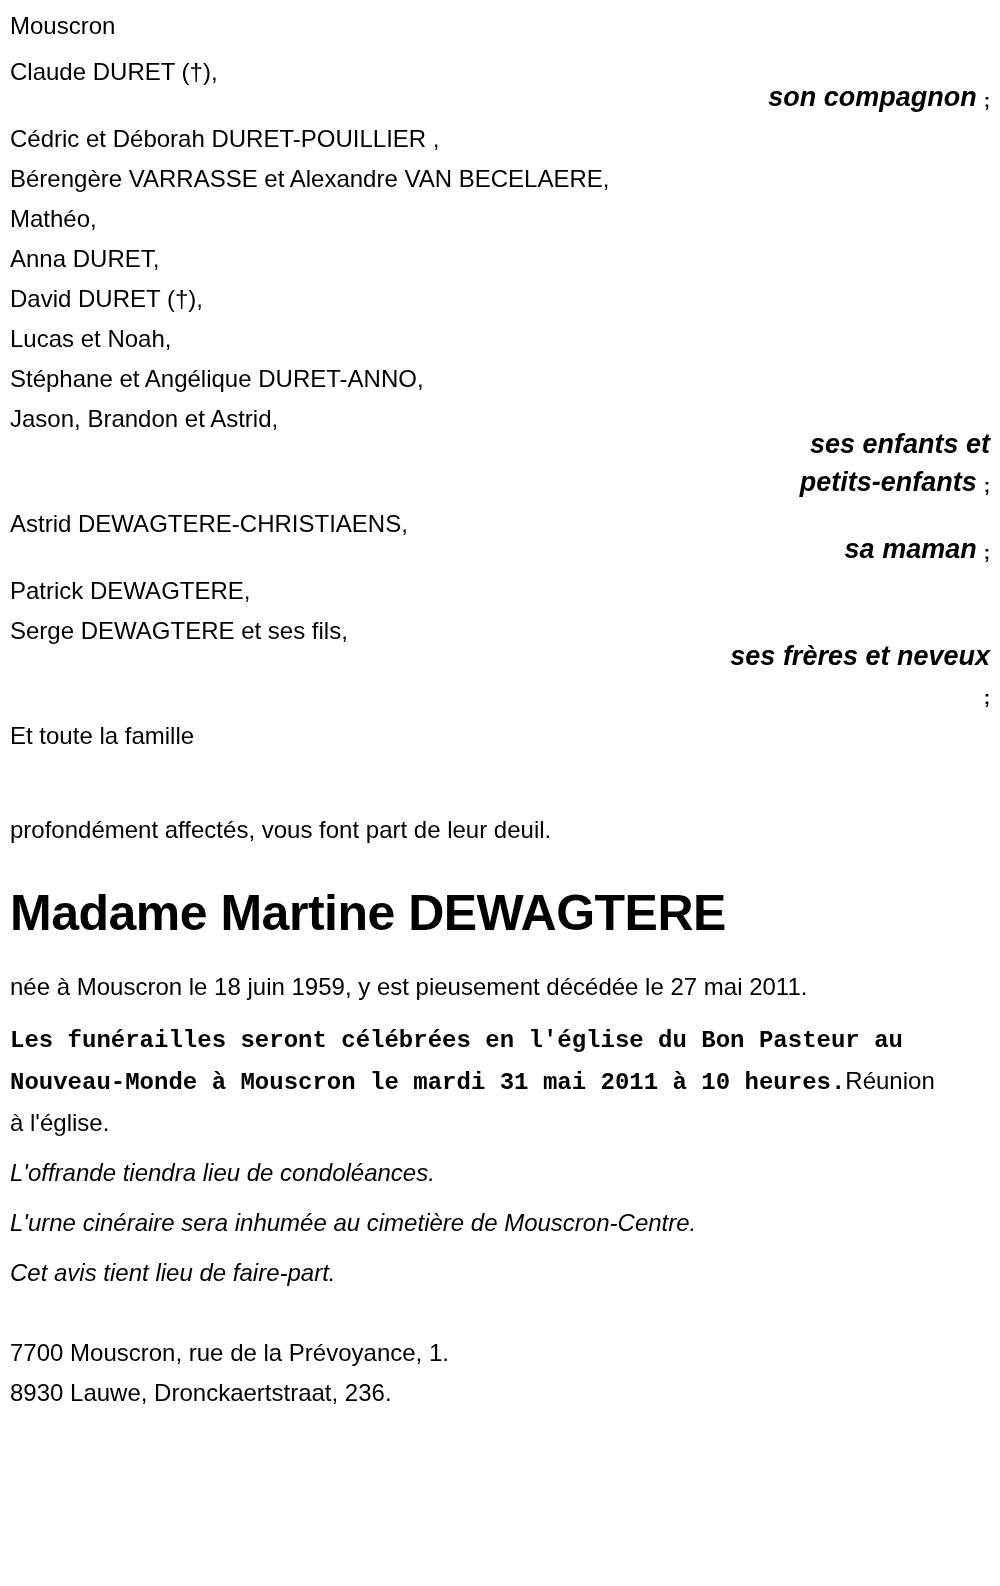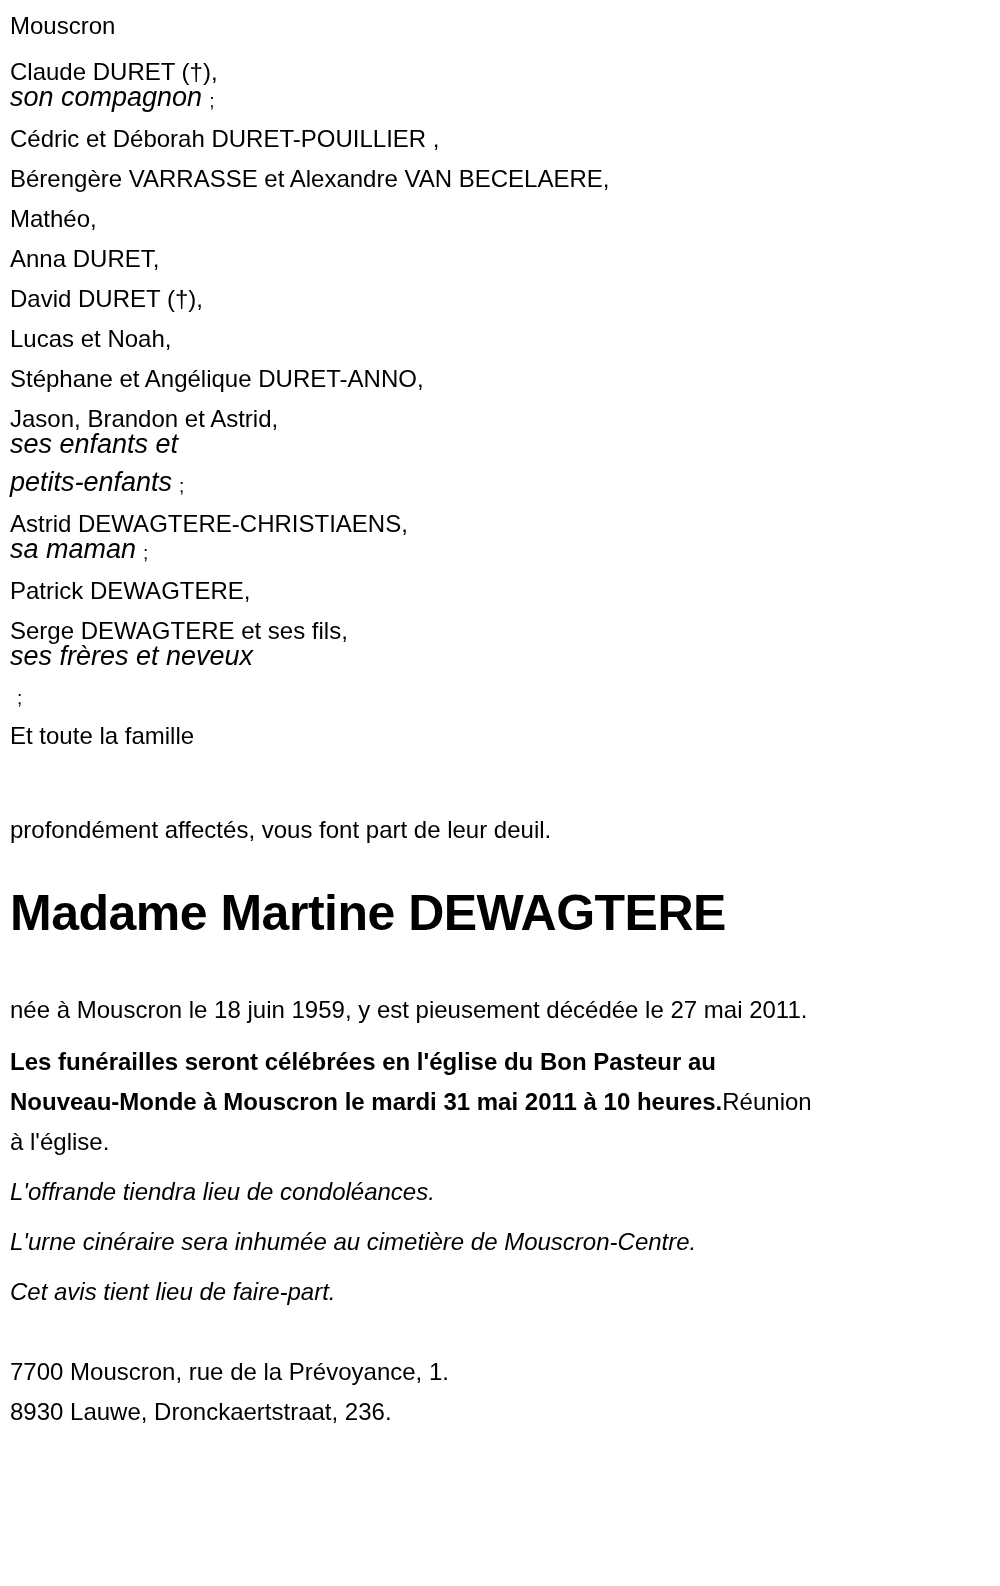--- a/index.html
+++ b/index.html
@@ -24,20 +24,22 @@
     font-size: 24px;
     line-height: 40px;
     font-weight: 400;
     white-space: nowrap;
   }
   .mt6 { margin-top: 6px; }
 
   
   .role-block {
     margin: -14px 4px 0 0;
+    text-align: right;
+    font-weight: bold;
   }
   .role-line {
     font-size: 27px;
     line-height: 38px;
   }
   .role-text {
     font-style: italic;
   }
   .role-semi {
     font-style: normal;
@@ -51,24 +53,24 @@
 
   .deceased-heading {
     margin: 34px 0 0 0;
     font-size: 50px;
     line-height: 58px;
     font-weight: 700;
     letter-spacing: -0.5px;
     white-space: nowrap;
   }
 
-  .life-line { margin-top: 48px; }
+  .life-line { margin-top: 25px; }
 
   .funeral-first { margin-top: 12px; }
-  .funeral-bold { font-weight: 700; }
+  .funeral-bold { font-weight: 700; font-family: Liberation Mono, monospace; }
 
   .para-gap { margin-top: 10px; font-style: italic; }
 
   .addresses { margin-top: 40px; }
 </style>
 </head>
 <body>
 
 <div class="page">
 

